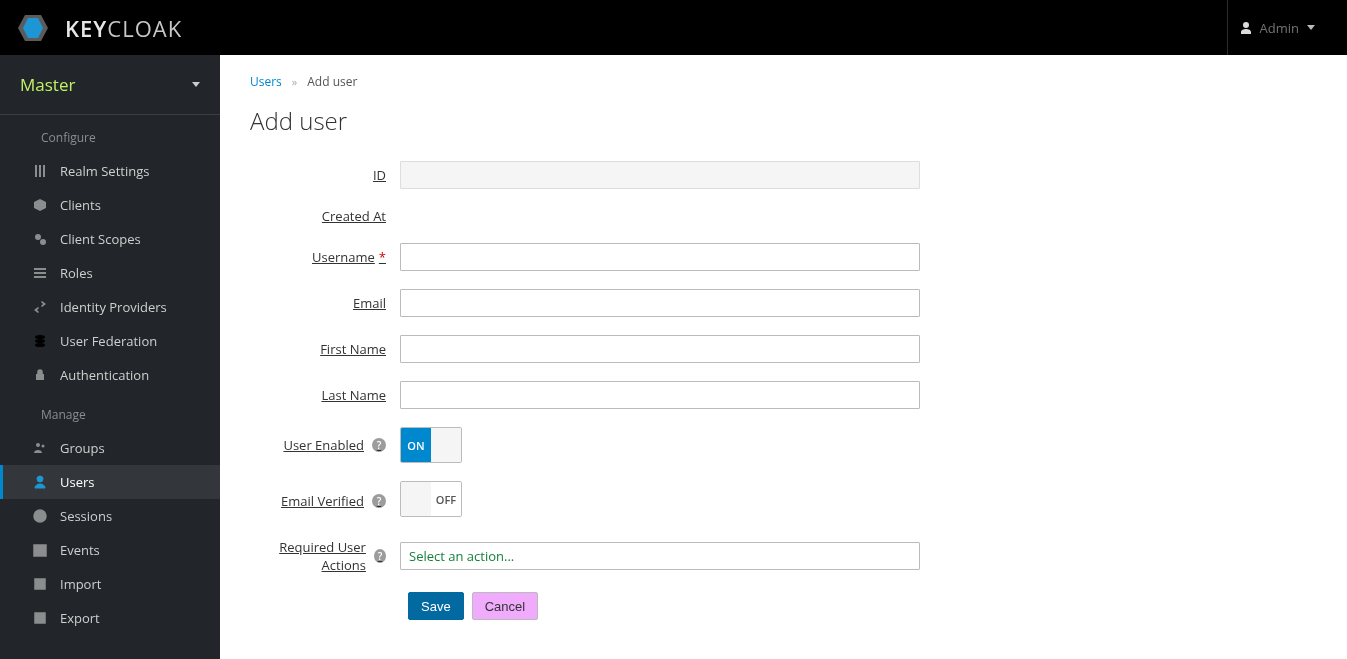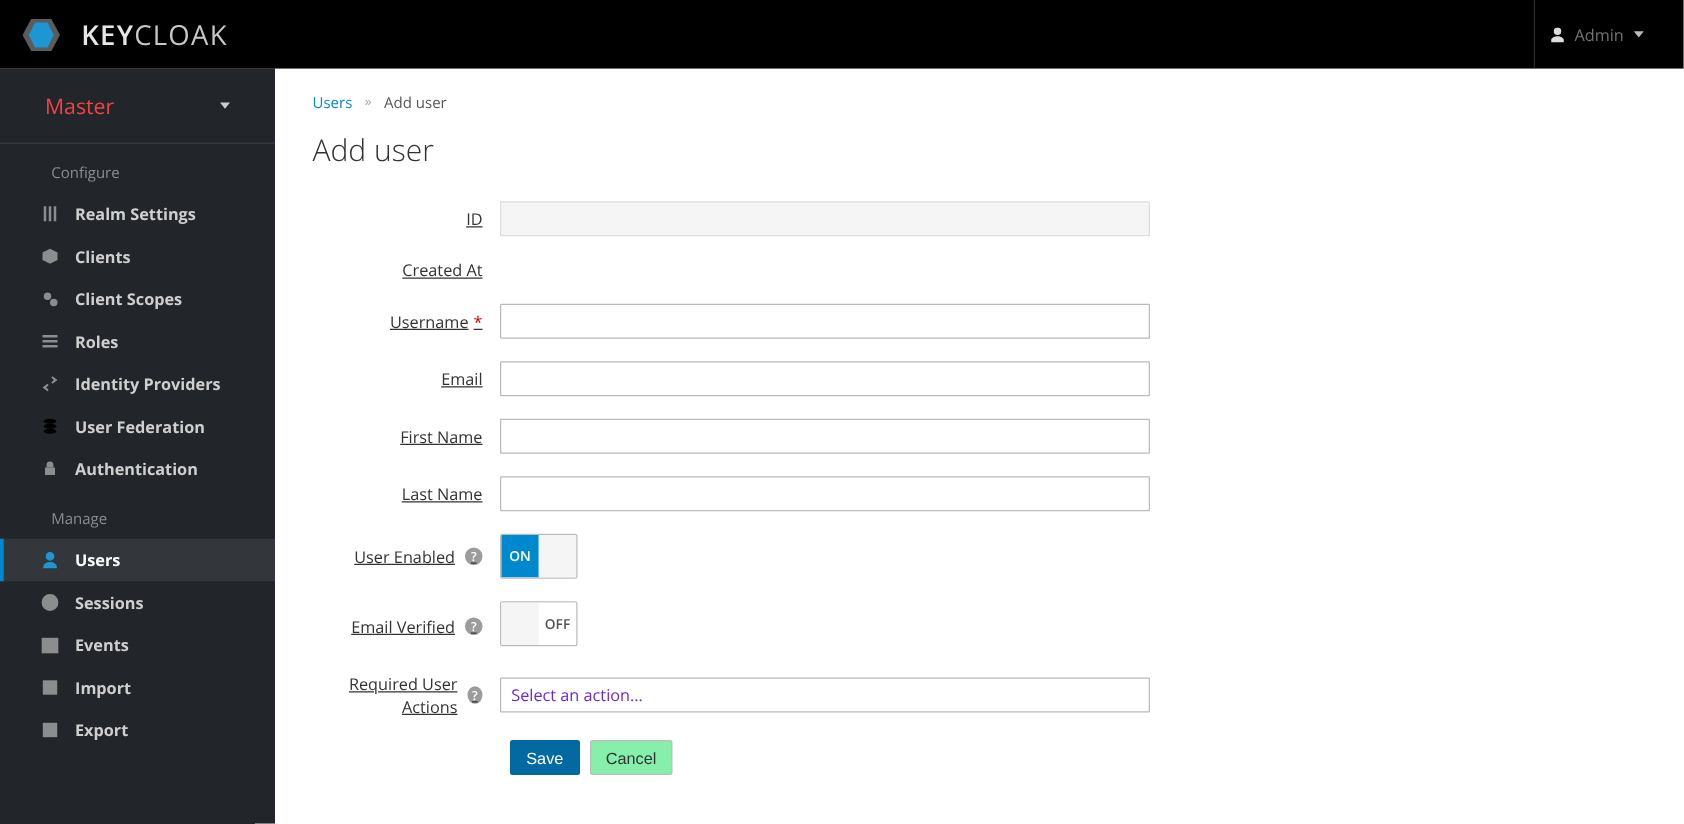--- a/index.html
+++ b/index.html
@@ -59,39 +59,38 @@
   .sidebar {
     width: 220px;
     background: #222529;
     color: #ddd;
     display: flex;
     flex-direction: column;
     font-size: 13px;
   }
   .realm-select {
     display:flex; align-items:center; justify-content:space-between;
-    padding: 18px 36px;
+    padding: 18px 20px;
     border-bottom: 1px solid #3b3e42;
-    color: #ef4444;
+    color: #bef264;
     font-size: 17px;
     cursor:pointer;
   }
   .realm-select .caret-down { border-top-color:#ccc; }
   .nav-section-title {
     padding: 14px 20px 8px 20px;
     color: #8b8d8f;
     font-size: 12px;
     margin-left: 21px;
   }
   .nav-item {
     display:flex; align-items:center; gap:12px;
     padding: 8px 20px 8px 32px;
     color:#cfcfcf;
     cursor:pointer;
-    font-weight:bold;
   }
   .nav-item.active {
     background:#33373c;
     border-left: 3px solid #0088ce;
     padding-left: 29px;
   }
   .nav-item.active .nav-icon svg path,
   .nav-item.active .nav-icon svg circle,
   .nav-item.active .nav-icon svg rect { fill:#1d96d3; stroke:#1d96d3; }
   .nav-item.active .nav-label { color:#fff; }
@@ -155,21 +154,21 @@
     border-radius:1px;
     font-size:13px;
     color:#333;
     background:#fff;
   }
   input.text-input[disabled]{
     background:#f5f5f5;
     border-color:#ddd;
   }
   .select-input {
-    color:#6d28d9;
+    color:#15803d;
     display:flex; align-items:center;
     cursor:text;
   }
 
   .toggle {
     display:inline-flex;
     border:1px solid #bbb;
     border-radius:2px;
     overflow:hidden;
     font-size:11px;
@@ -192,21 +191,21 @@
   }
   .btn {
     height:28px;
     padding: 0 12px;
     font-size:13px;
     border-radius:2px;
     cursor:pointer;
     border:1px solid transparent;
   }
   .btn-primary { background:#0369a1; color:#fff; border-color:#006a9e; }
-  .btn-default { background:#86efac; color:#333; border-color:#bbb; }
+  .btn-default { background:#f0abfc; color:#333; border-color:#bbb; }
 </style>
 </head>
 <body>
 
 <div class="topbar">
   <div class="logo">
     <span class="logo-glyph">
       <svg width="30" height="26" viewBox="0 0 30 26">
         <polygon points="7,0 23,0 30,13 23,26 7,26 0,13" fill="#5b5b5b"></polygon>
         <polygon points="10,3 20,3 25,13 20,23 10,23 5,13" fill="#1d96d3"></polygon>
@@ -297,20 +296,30 @@
           <svg width="14" height="14" viewBox="0 0 14 14">
             <rect x="3" y="6" width="8" height="6"></rect>
             <path d="M5 6V4a2 2 0 1 1 4 0v2" fill="none" stroke="#8b8d8f" stroke-width="1.5"></path>
           </svg>
         </span>
       <span class="nav-label">Authentication</span>
     </div>
 
     <div class="nav-section-title">Manage</div>
 
+    <div class="nav-item">
+      <span class="nav-icon">
+          <svg width="14" height="14" viewBox="0 0 14 14">
+            <circle cx="5" cy="4" r="2"></circle>
+            <circle cx="10" cy="5" r="1.5"></circle>
+            <path d="M1 12c0-2 2-3 4-3s4 1 4 3z"></path>
+          </svg>
+        </span>
+      <span class="nav-label">Groups</span>
+    </div>
     <div class="nav-item active">
       <span class="nav-icon">
           <svg width="14" height="14" viewBox="0 0 14 14">
             <circle cx="7" cy="4" r="3"></circle>
             <path d="M2 13c0-2.5 2.5-4 5-4s5 1.5 5 4z"></path>
           </svg>
         </span>
       <span class="nav-label">Users</span>
     </div>
     <div class="nav-item">

